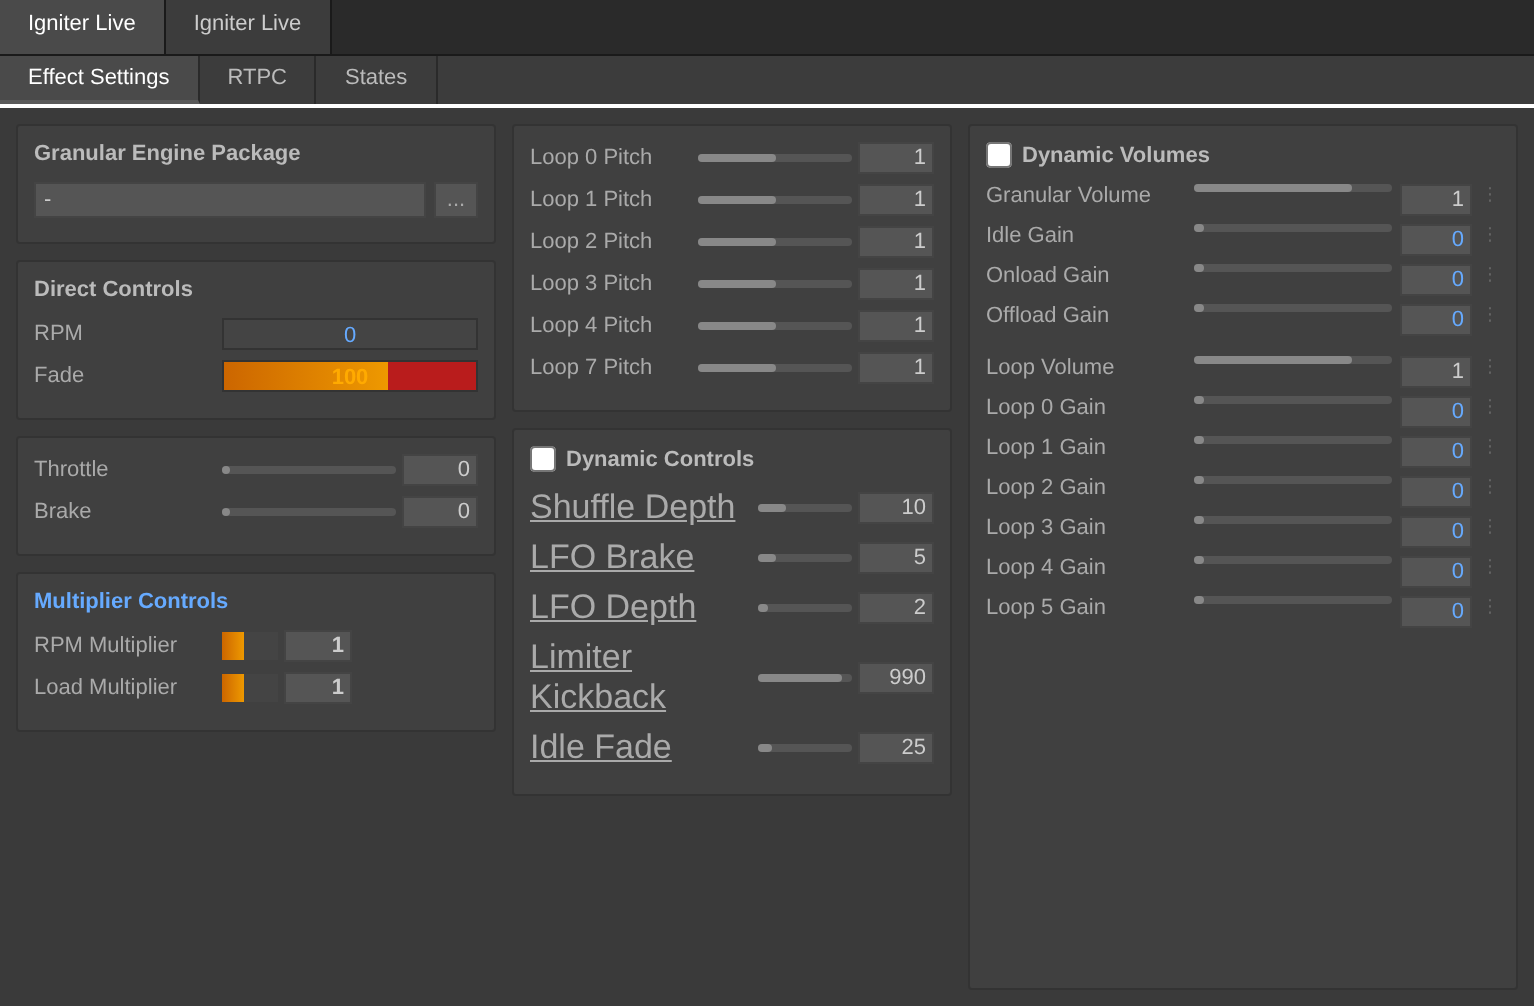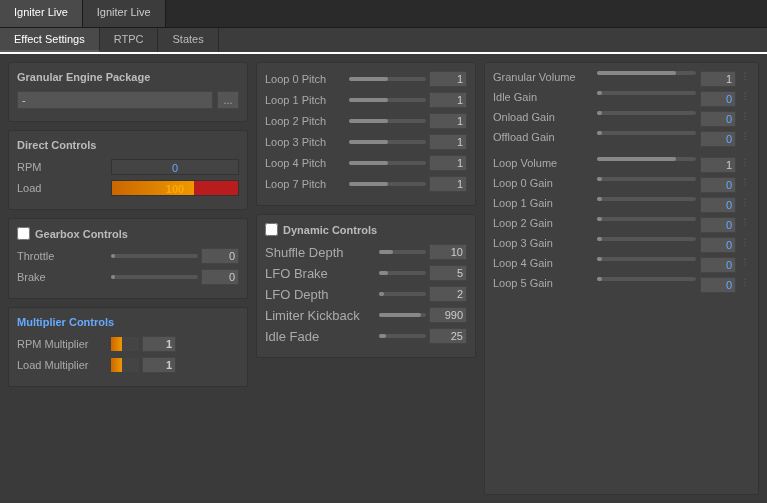--- a/index.html
+++ b/index.html
@@ -125,22 +125,23 @@
     }
     .field-label-sm {
       width: 80px;
       color: #aaa;
       font-size: 11px;
       flex-shrink: 0;
     }
     .field-label-wide {
       width: 110px;
       color: #aaa;
-      font-size: 13px;
+      font-size: 17px;
       flex-shrink: 0;
+      text-decoration: underline;
     }
 
     
     .slider-number {
       display: flex;
       align-items: center;
       gap: 3px;
       flex: 1;
     }
     .slider-track {
@@ -299,35 +300,31 @@
       <div class="section-title">Direct Controls</div>
       <div class="field-row">
         <div class="field-label">RPM</div>
         <div class="slider-number">
           <div class="rpm-bar" style="flex:1; position:relative; height:16px; background:#444; border:1px solid #333;">
             <span style="position:absolute; left:50%; transform:translateX(-50%); top:0; line-height:16px; color:#6af; font-size:11px;">0</span>
           </div>
         </div>
       </div>
       <div class="field-row">
-        <div class="field-label">Load</div>
+        <div class="field-label">Fade</div>
         <div class="slider-number">
           <div style="flex:1; position:relative; height:16px; background:#b91c1c; border:1px solid #333;">
             <div style="position:absolute; left:0; top:0; bottom:0; width:65%; background: linear-gradient(to right, #cc6600, #ee9900);"></div>
             <span style="position:absolute; left:50%; transform:translateX(-50%); top:0; line-height:16px; color:#fa0; font-size:11px; font-weight:bold; z-index:1;">100</span>
           </div>
         </div>
       </div>
     </div>
 
     <div class="section">
-      <div class="section-title-checkbox">
-        <input type="checkbox" style="">
-        <label>Gearbox Controls</label>
-      </div>
       <div class="field-row">
         <div class="field-label">Throttle</div>
         <div class="slider-number">
           <div class="slider-track" style="flex:1; height:4px; background:#555; border-radius:2px;">
             <div class="slider-fill" style="width:5%;"></div>
           </div>
           <input class="number-input" type="text" value="0" style="">
         </div>
       </div>
       <div class="field-row">
@@ -476,20 +473,24 @@
           <input class="number-input" type="text" value="25" style="">
         </div>
       </div>
     </div>
 
   </div>
 
   <div class="col-right">
 
     <div class="section" style="height:100%;">
+      <div class="section-title-checkbox">
+        <input type="checkbox" style="">
+        <label>Dynamic Volumes</label>
+      </div>
       <div id="dynamic-volumes-rows">
           <div class="vol-row">
       <div class="vol-label">Granular Volume</div>
       <div class="vol-slider" style="flex:1; height:4px; background:#555; border-radius:2px; position:relative;">
         <div style="position:absolute; left:0; top:0; bottom:0; width:80%; background:#888; border-radius:2px;"></div>
       </div>
       <input class="vol-num" type="text" value="1" style="color: rgb(204, 204, 204);">
       <div class="vol-dot">⋮</div>
     </div>
           <div class="vol-row">

